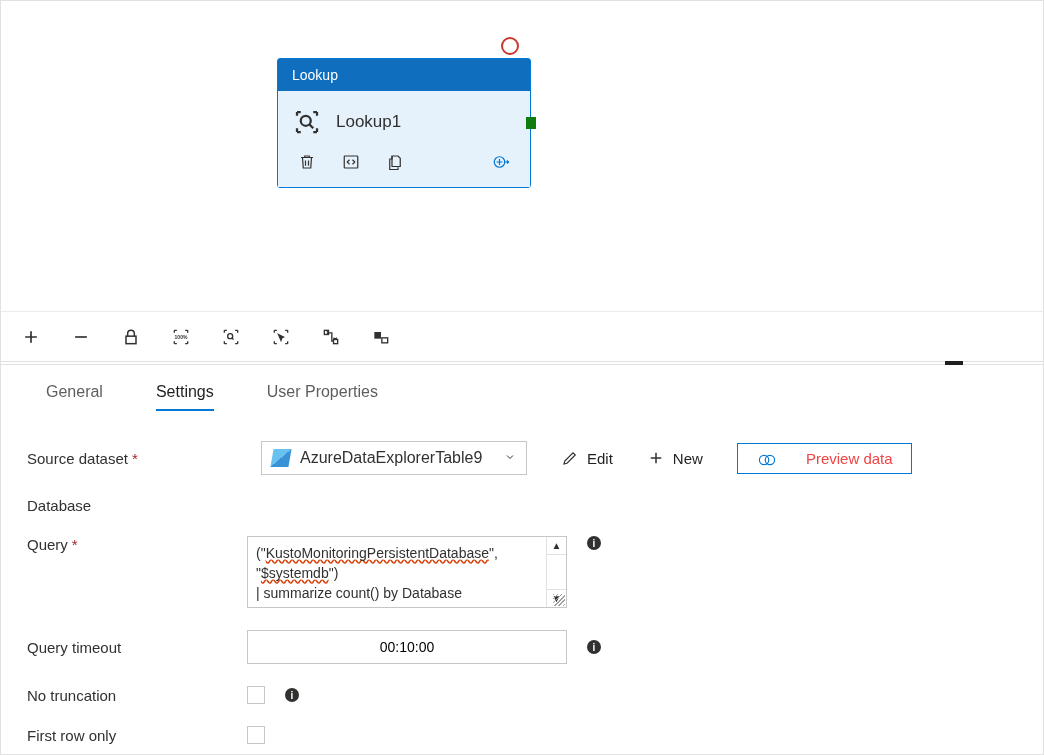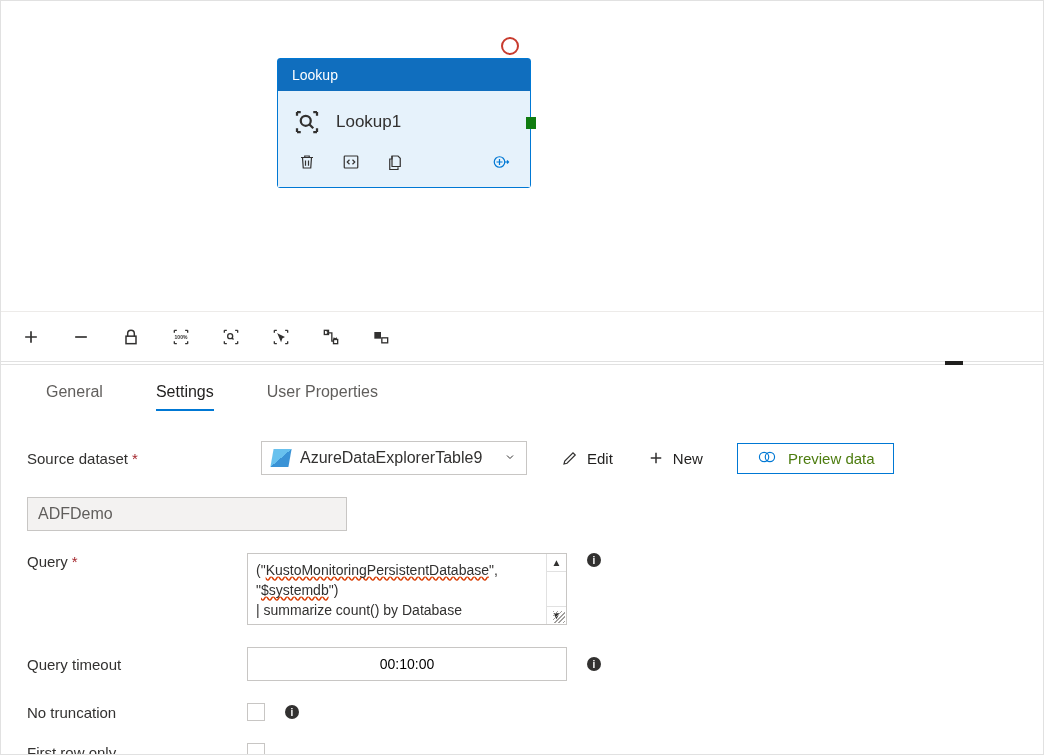--- a/index.html
+++ b/index.html
@@ -51,21 +51,21 @@
     .scroll .sb.bot{border-top:1px solid #e1e1e1; border-bottom:none;}
     .scroll .track{flex:1;}
     .resize { position:absolute; right:1px; bottom:1px; width:12px; height:12px; background: repeating-linear-gradient(135deg, #a19f9d 0 1px, transparent 1px 3px);}
 
     .textinput { border:1px solid #c8c6c4; height:34px; width:320px; padding:0 10px; font-size:14px;text-align:center; }
 
     .info-dot { width:14px; height:14px; border-radius:50%; background:#323130; color:#fff; display:inline-flex; align-items:center; justify-content:center; font-size:10px; font-weight:bold;}
 
     .action-link { display:flex; align-items:center; gap:8px; font-size:15px; color:#201f1e; cursor:pointer;}
     .action-link svg{width:18px; height:18px;}
-    .preview-btn { border:1px solid #0078d4; padding:6px 18px; color:#4d7c0f; display:flex; align-items:flex-start; gap:10px; font-size:15px;}
+    .preview-btn { border:1px solid #0078d4; padding:6px 18px; color:#ef4444; display:flex; align-items:flex-end; gap:28px; font-size:15px;}
     .preview-btn svg{width:22px; height:14px;}
 
     .checkbox { width:18px; height:18px; border:1px solid #c8c6c4; display:inline-block;}
 
     .row.actions-row { gap: 34px; }
   </style>
 </head>
 <body>
 
 <div class="page">
@@ -201,23 +201,21 @@
       <div class="preview-btn">
         <svg viewBox="0 0 36 24" fill="none" stroke="#0078d4" stroke-width="2">
             <circle cx="13" cy="12" r="8"></circle>
             <circle cx="23" cy="12" r="8"></circle>
           </svg>
         <span>Preview data</span>
       </div>
     </div>
 
     <div class="row">
-      <div class="graybox">
-          <span>ADFDemo</span>
-        </div>
+      <div class="label">Database</div>
     </div>
 
     <div class="row" style="align-items:flex-start;">
       <div class="label"><span>Query</span><span class="req">*</span></div>
       <div class="textarea-wrap">
         <div class="textarea">
           <div><span>("</span><span class="u">KustoMonitoringPersistentDatabase</span><span>",</span></div>
           <div><span>"</span><span class="u">$systemdb</span><span>")</span></div>
           <div>| summarize count() by Database</div>
         </div>

